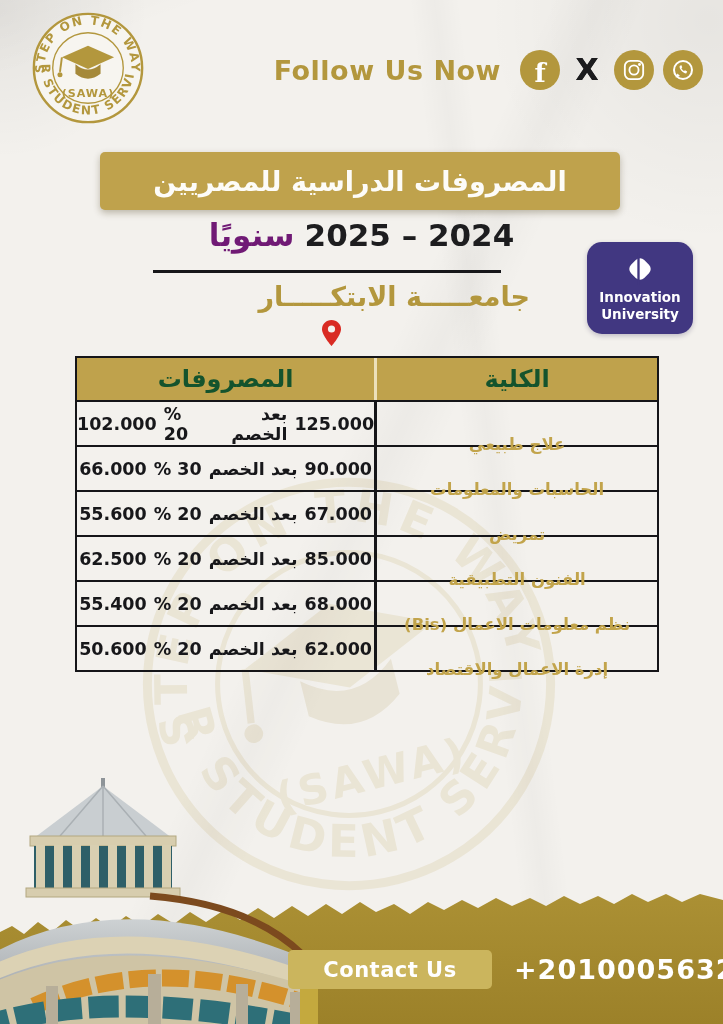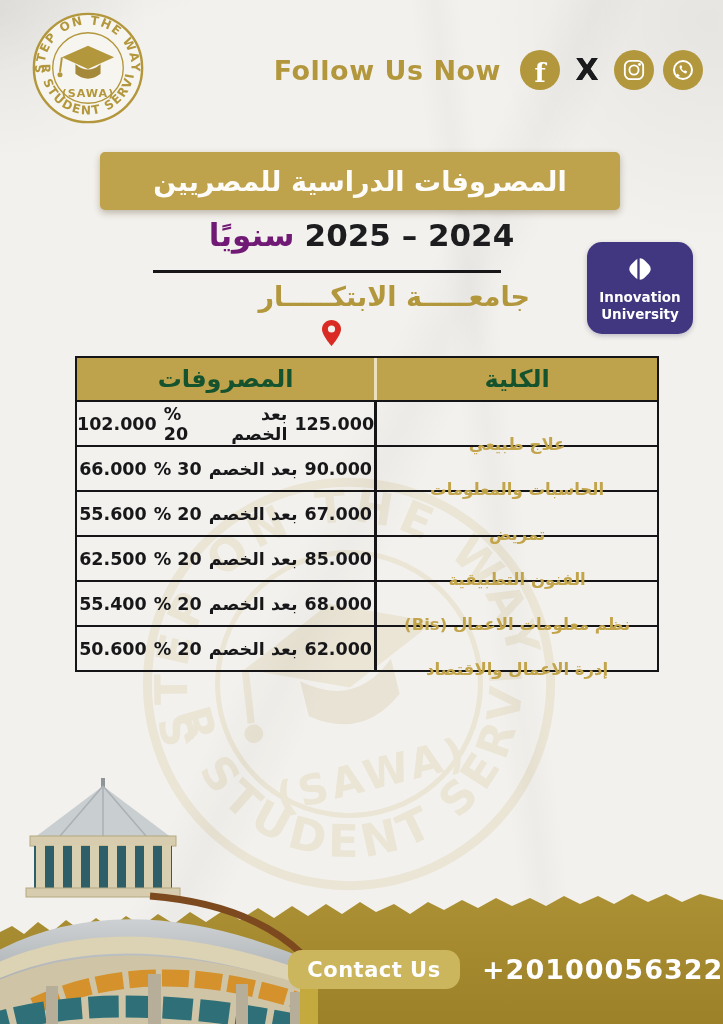--- a/index.html
+++ b/index.html
@@ -51,21 +51,21 @@
   .td-fee{display:flex;align-items:center;justify-content:center;gap:7px;border-right:3px solid #151518;
     font-size:17.5px;font-weight:800;color:#17171a;}
   .td-fac{display:flex;align-items:center;justify-content:center;color:#c2a44b;font-size:16.5px;font-weight:800;margin-top:41px;}
   
   .watermark{position:absolute;left:133px;top:468px;width:432px;height:432px;opacity:.13;
     transform:rotate(-14deg);z-index:1;pointer-events:none;}
   
   .band{position:absolute;left:0;bottom:0;width:723px;height:132px;z-index:2;}
   .building{position:absolute;left:0;bottom:0;width:318px;height:246px;z-index:3;}
   .footer-bar{position:absolute;left:288px;top:950px;display:flex;align-items:center;gap:22px;z-index:4;}
-  .contact-btn{width:172px;height:39px;border-radius:14px;background:#cbb55d;display:flex;align-items:center;justify-content:center;
+  .contact-btn{width:204px;height:39px;border-radius:5px;background:#cbb55d;display:flex;align-items:center;justify-content:center;
     color:#fff;font-size:21px;font-weight:700;cursor:pointer;letter-spacing:.5px;}
   .phone{color:#fff;font-size:27px;font-weight:800;letter-spacing:1px;cursor:pointer;}
   
   .arc-text{font-size:12.5px;font-weight:700;letter-spacing:1.6px;fill:#b3973d;}
   .sawa-center{font-size:11.5px;font-weight:700;letter-spacing:1px;fill:#b3973d;}
   .hidden-defs{position:absolute;width:0;height:0;overflow:hidden;}
 </style>
 </head>
 <body>
 

